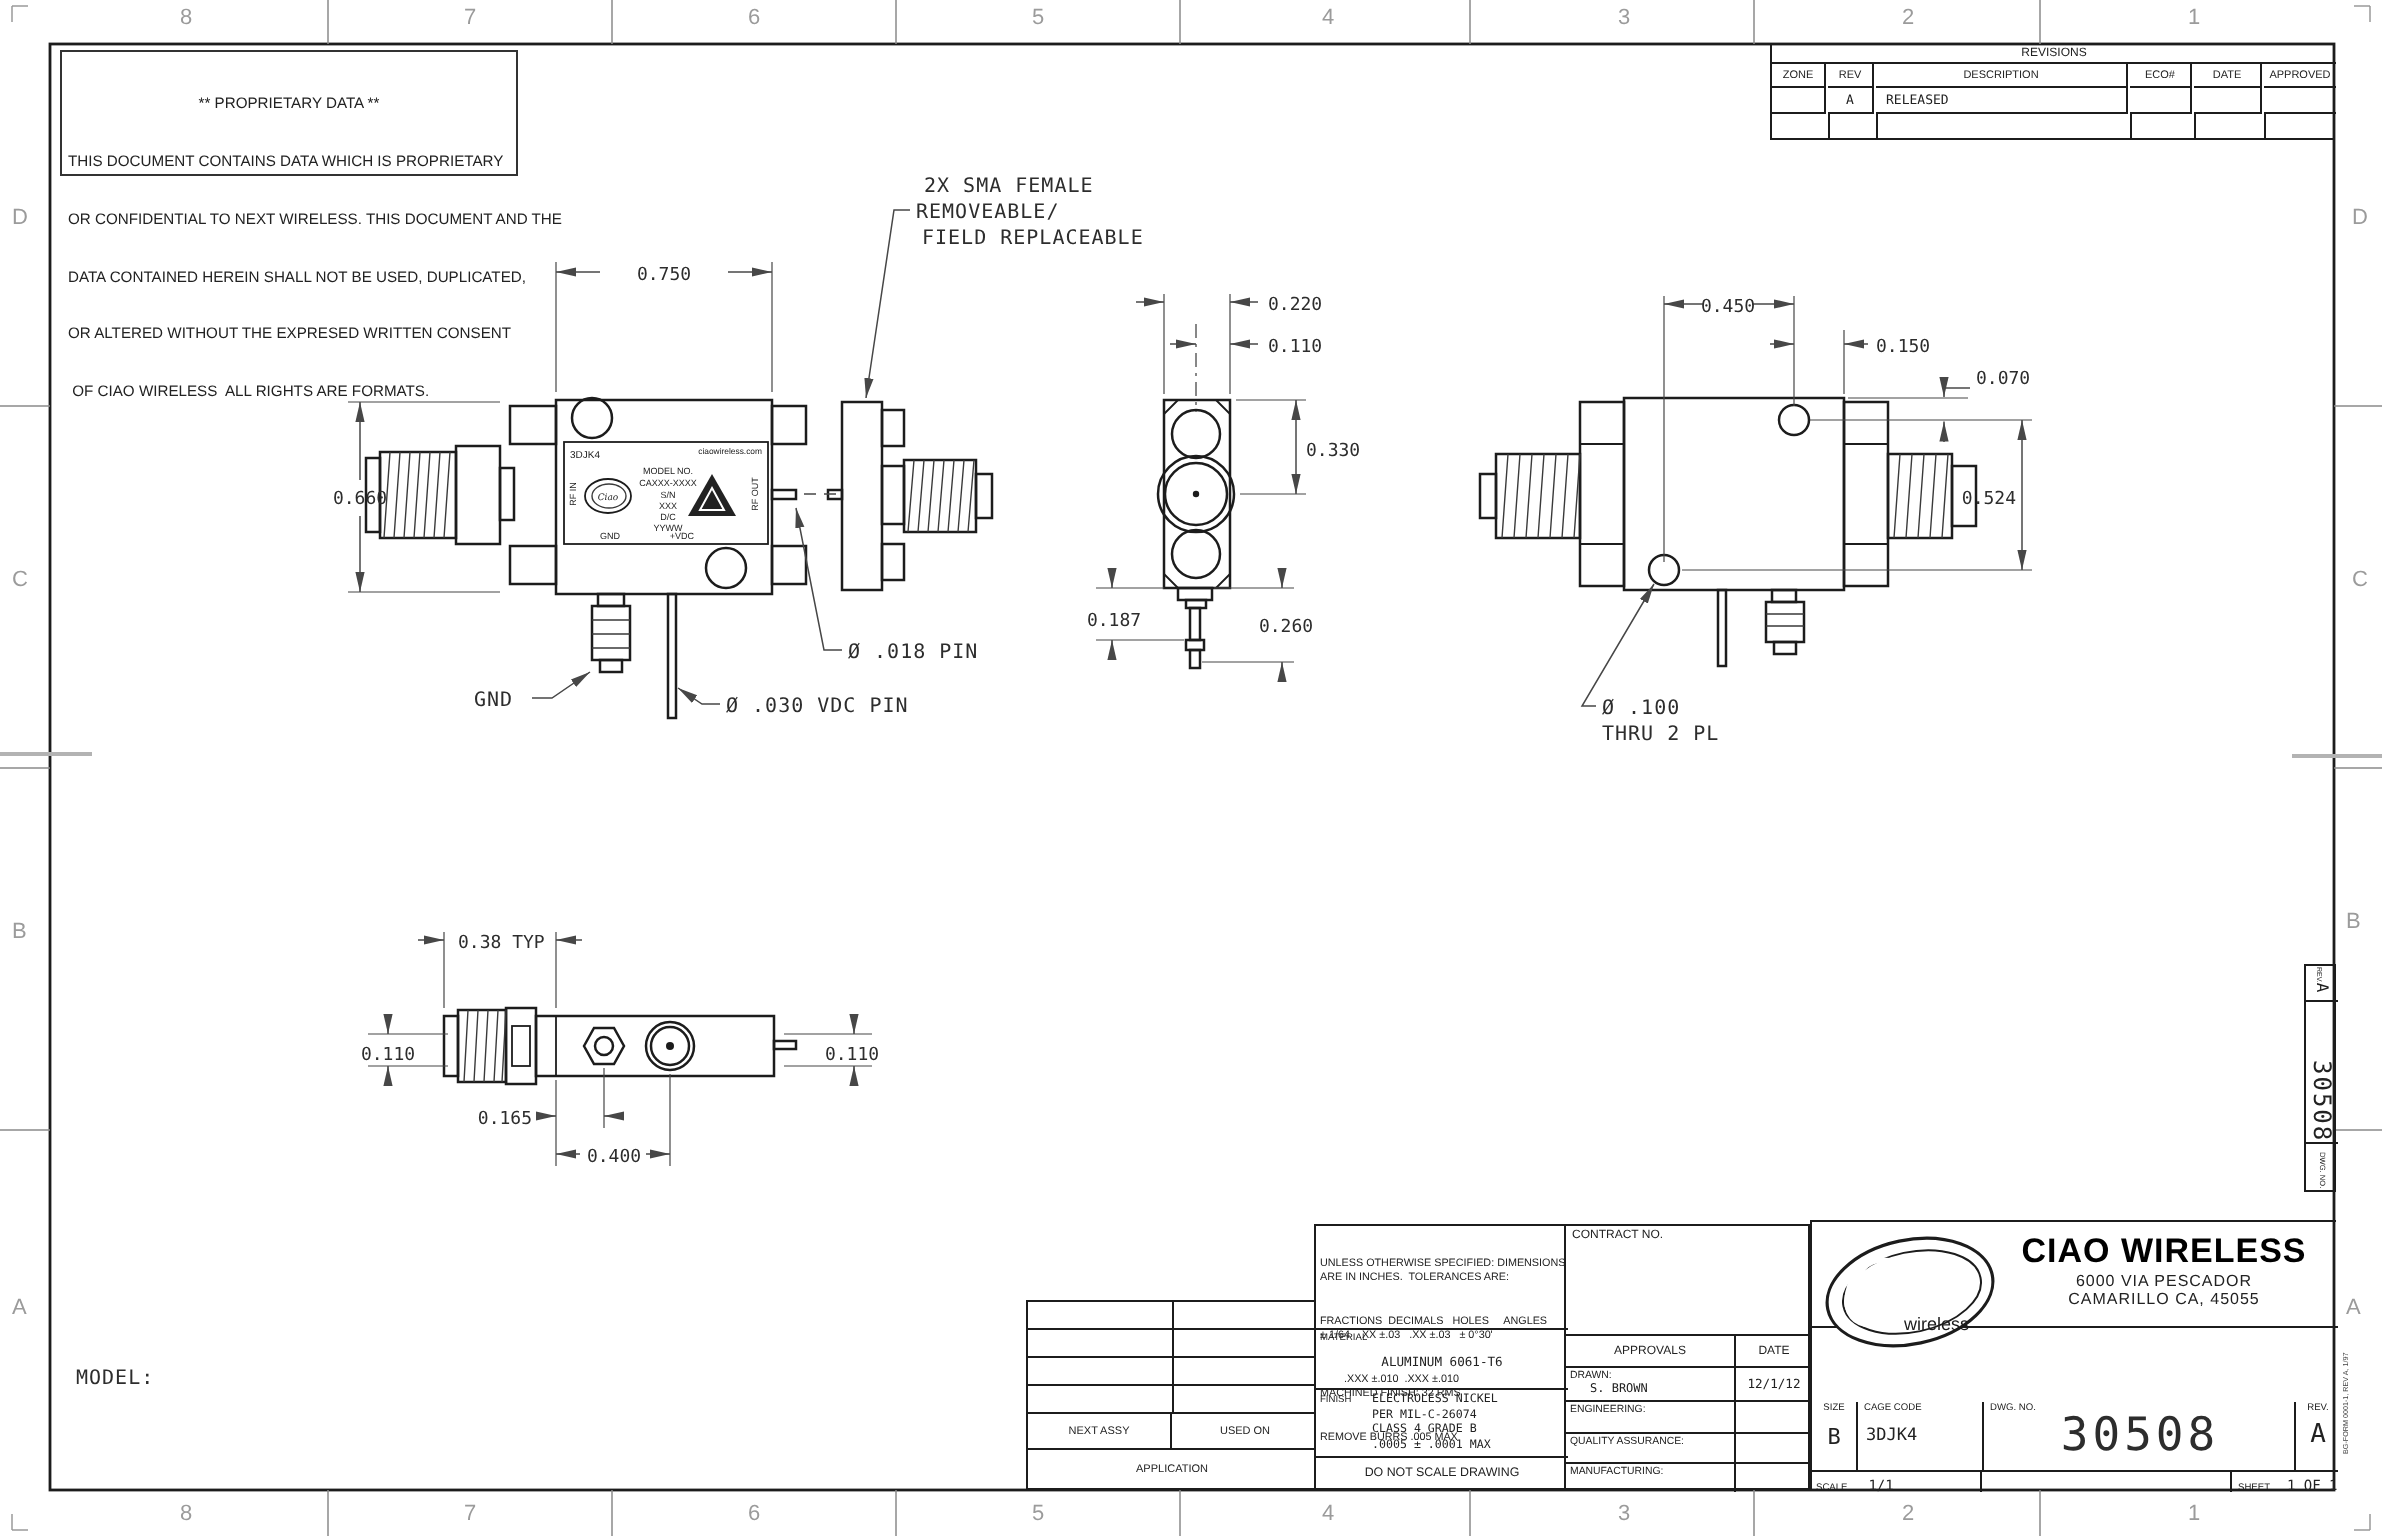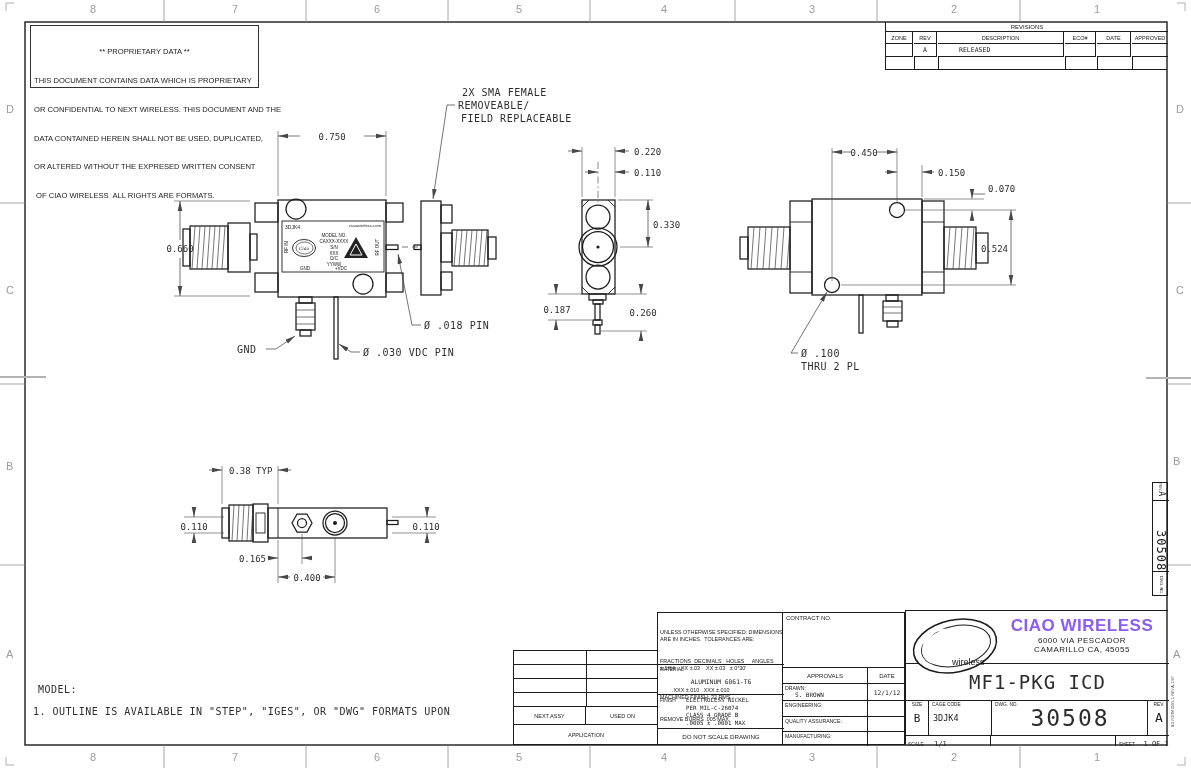--- a/index.html
+++ b/index.html
@@ -249,34 +249,33 @@
   <div class="cell" style="left:0;top:0;width:282px;height:10px;border-bottom:1px solid #1c1c1c;text-align:center;line-height:10px;font-size:6px;">REVISIONS</div>
   <div class="cell" style="left:0;top:10px;width:27px;height:12px;border-bottom:1px solid #1c1c1c;border-right:1px solid #1c1c1c;text-align:center;line-height:12px;">ZONE</div>
   <div class="cell" style="left:28px;top:10px;width:23px;height:12px;border-bottom:1px solid #1c1c1c;border-right:1px solid #1c1c1c;text-align:center;line-height:12px;">REV</div>
   <div class="cell" style="left:52px;top:10px;width:126px;height:12px;border-bottom:1px solid #1c1c1c;border-right:1px solid #1c1c1c;text-align:center;line-height:12px;">DESCRIPTION</div>
   <div class="cell" style="left:179px;top:10px;width:31px;height:12px;border-bottom:1px solid #1c1c1c;border-right:1px solid #1c1c1c;text-align:center;line-height:12px;">ECO#</div>
   <div class="cell" style="left:211px;top:10px;width:34px;height:12px;border-bottom:1px solid #1c1c1c;border-right:1px solid #1c1c1c;text-align:center;line-height:12px;">DATE</div>
   <div class="cell" style="left:246px;top:10px;width:36px;height:12px;border-bottom:1px solid #1c1c1c;text-align:center;line-height:12px;">APPROVED</div>
 
   <div class="cell" style="left:0;top:22px;width:27px;height:13px;border-bottom:1px solid #1c1c1c;border-right:1px solid #1c1c1c;"></div>
   <div class="cell mono" style="left:28px;top:22px;width:23px;height:13px;border-bottom:1px solid #1c1c1c;border-right:1px solid #1c1c1c;text-align:center;line-height:13px;font-size:6.5px;">A</div>
-  <div class="cell mono" style="left:52px;top:22px;width:126px;height:13px;border-bottom:1px solid #1c1c1c;border-right:1px solid #1c1c1c;line-height:13px;font-size:6.5px;padding-left:21px;">RELEASED</div>
+  <div class="cell mono" style="left:52px;top:22px;width:126px;height:13px;border-bottom:1px solid #1c1c1c;border-right:1px solid #1c1c1c;line-height:13px;font-size:6.5px;padding-left:5px;">RELEASED</div>
   <div class="cell" style="left:179px;top:22px;width:31px;height:13px;border-bottom:1px solid #1c1c1c;border-right:1px solid #1c1c1c;"></div>
   <div class="cell" style="left:211px;top:22px;width:34px;height:13px;border-bott om:1px solid #1c1c1c;border-right:1px solid #1c1c1c;border-bottom:1px solid #1c1c1c;"></div>
   <div class="cell" style="left:246px;top:22px;width:36px;height:13px;border-bottom:1px solid #1c1c1c;"></div>
 
   <div class="cell" style="left:28px;top:35px;width:0;height:13px;border-right:1px solid #1c1c1c;"></div>
   <div class="cell" style="left:52px;top:35px;width:0;height:13px;border-right:1px solid #1c1c1c;"></div>
   <div class="cell" style="left:179px;top:35px;width:0;height:13px;border-right:1px solid #1c1c1c;"></div>
   <div class="cell" style="left:211px;top:35px;width:0;height:13px;border-right:1px solid #1c1c1c;"></div>
   <div class="cell" style="left:246px;top:35px;width:0;height:13px;border-right:1px solid #1c1c1c;"></div>
 </div>
 
 <div class="notes" style="left:38px;top:684px;">MODEL:</div>
-<div class="notes" style="left:33px;top:706px;">1. OUTLINE IS AVAILABLE IN "STEP", "IGES", OR "DWG" FORMATS UPON</div>
 
 <div class="cell" style="left:513px;top:650px;width:144px;height:95px;border:1px solid #1c1c1c;border-right:none;font-size:5.5px;">
   <div class="cell" style="left:0;top:0;width:144px;height:14px;border-bottom:1px solid #1c1c1c;">
         <div class="cell" style="left:72px;top:0;height:14px;border-left:1px solid #1c1c1c;"></div>
       </div>
   <div class="cell" style="left:0;top:14px;width:144px;height:14px;border-bottom:1px solid #1c1c1c;">
         <div class="cell" style="left:72px;top:0;height:14px;border-left:1px solid #1c1c1c;"></div>
       </div>
   <div class="cell" style="left:0;top:28px;width:144px;height:14px;border-bottom:1px solid #1c1c1c;">
         <div class="cell" style="left:72px;top:0;height:14px;border-left:1px solid #1c1c1c;"></div>
@@ -347,26 +346,25 @@
 <div class="cell" style="left:905px;top:610px;width:263px;height:135px;border-top:1px solid #1c1c1c;border-left:1px solid #1c1c1c;">
   <div class="cell" style="left:0;top:0;width:263px;height:53px;border-bottom:1px solid #1c1c1c;">
     <svg width="95" height="72" style="left:4px;top:2px;overflow:visible;z-index:2;">
       <ellipse cx="45" cy="33" rx="42" ry="26" transform="rotate(-12 45 33)" fill="#fff" stroke="#1c1c1c" stroke-width="1.6"></ellipse>
       <ellipse cx="46" cy="33" rx="35" ry="20" transform="rotate(-12 46 33)" fill="none" stroke="#1c1c1c" stroke-width="1"></ellipse>
       <text x="10" y="50" font-size="46" font-style="italic" font-family="DejaVu Serif, serif" fill="#fff" stroke="#1c1c1c" stroke-width="1.1">C</text>
       <text x="38" y="41" font-size="25" font-style="italic" font-family="DejaVu Serif, serif" fill="#fff" stroke="#1c1c1c" stroke-width="1">iao</text>
       <text x="42" y="52" font-size="9" font-family="Liberation Sans, sans-serif" fill="#1c1c1c">wireless</text>
     </svg>
     <div style="position:absolute;left:92px;top:5px;width:168px;text-align:center;">
-      <div style="font-size:17px;font-weight:bold;letter-spacing:.5px;color:#8b5cf6;">CIAO WIRELESS</div>
+      <div style="font-size:17px;font-weight:bold;letter-spacing:.5px;color:#000000;">CIAO WIRELESS</div>
       <div style="font-size:8px;letter-spacing:.5px;">6000 VIA PESCADOR</div>
       <div style="font-size:8px;letter-spacing:.5px;">CAMARILLO CA, 45055</div>
     </div>
   </div>
-  <div class="cell mono" style="left:0;top:53px;width:263px;height:37px;border-bottom:1px solid #1c1c1c;text-align:center;line-height:37px;font-size:19px;letter-spacing:1px;color:#2d2d2d;">MF1-PKG ICD</div>
   <div class="cell" style="left:0;top:90px;width:263px;height:35px;border-bottom:1px solid #1c1c1c;">
     <div class="cell" style="left:0;top:0;width:23px;height:35px;border-right:1px solid #1c1c1c;">
       <div class="lab" style="text-align:center;padding-top:1px;">SIZE</div>
       <div class="mono" style="font-size:11px;text-align:center;margin-top:5px;">B</div>
     </div>
     <div class="cell" style="left:24px;top:0;width:62px;height:35px;border-right:1px solid #1c1c1c;">
       <div class="lab" style="padding:1px 0 0 2px;">CAGE CODE</div>
       <div class="mono" style="font-size:8.5px;padding:6px 0 0 3px;">3DJK4</div>
     </div>
     <div class="cell" style="left:87px;top:0;width:155px;height:35px;border-right:1px solid #1c1c1c;">

